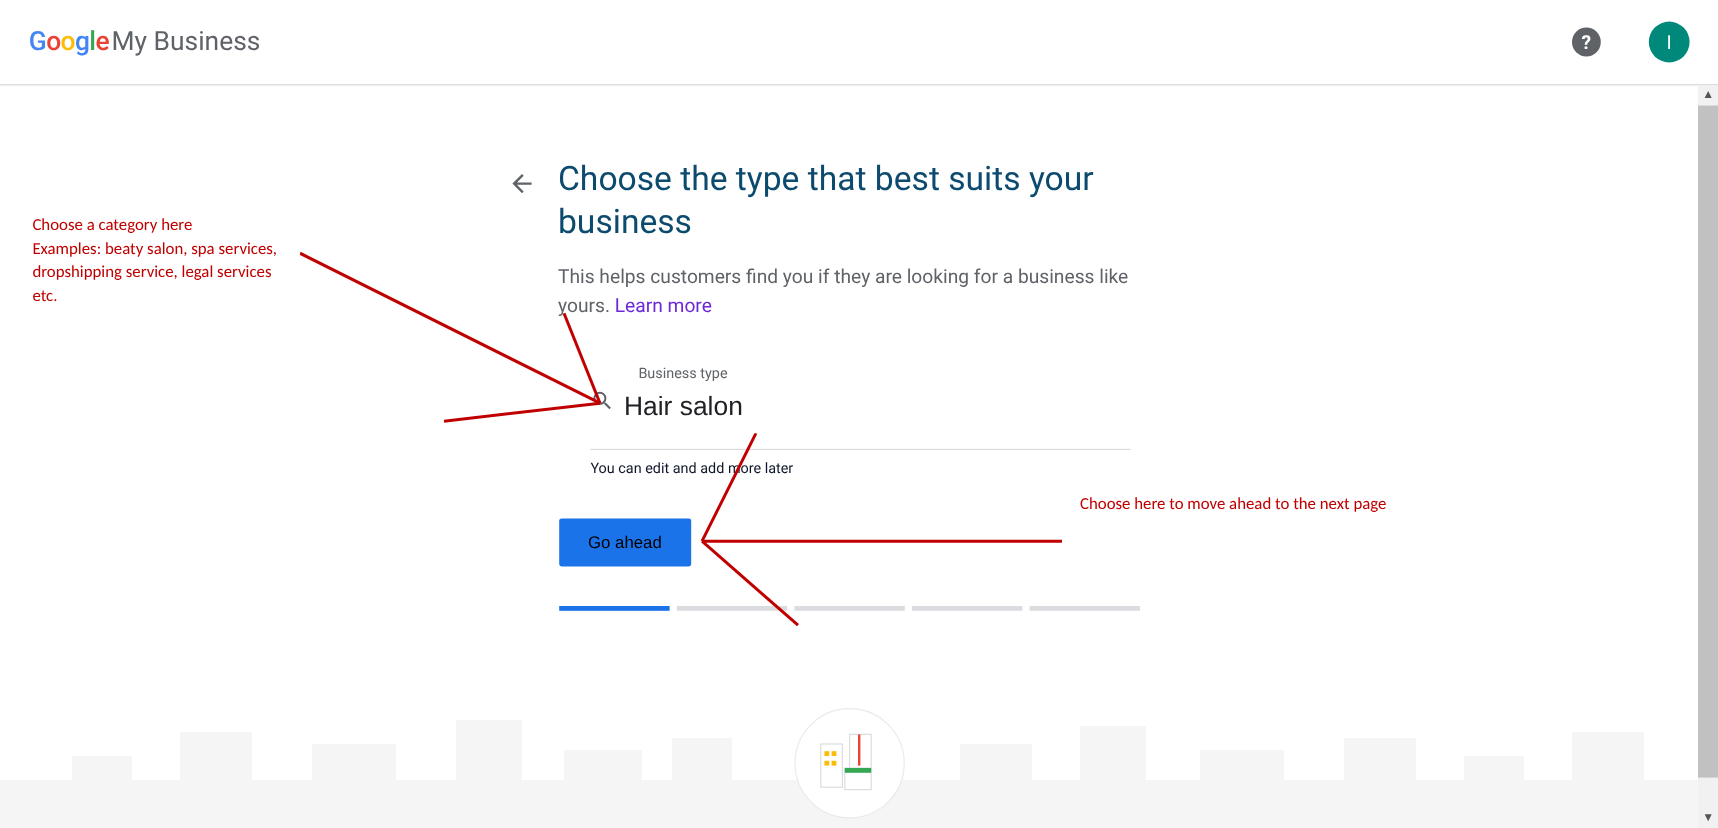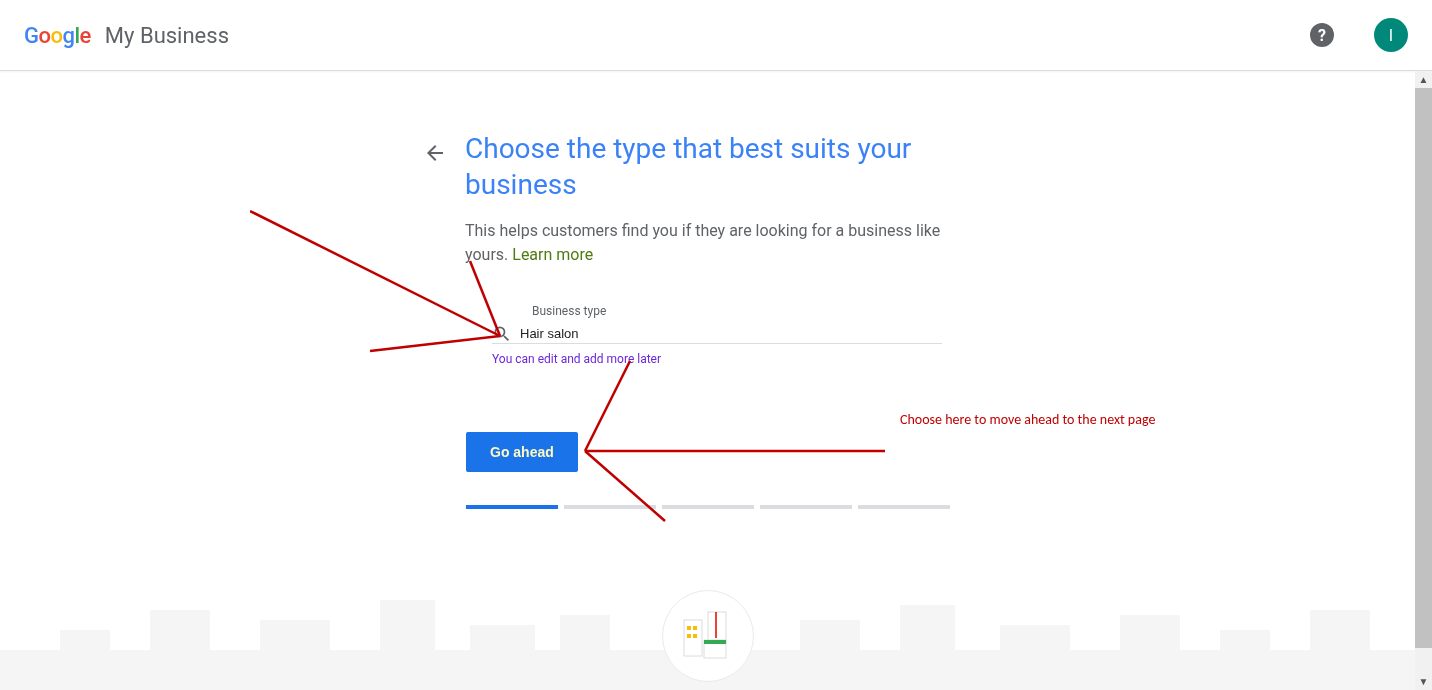--- a/index.html
+++ b/index.html
@@ -16,21 +16,21 @@
       border-bottom: 1px solid #dadce0;
       display: flex;
       align-items: center;
       padding: 0 24px;
       position: relative;
       box-shadow: 0 1px 2px rgba(0,0,0,0.05);
     }
     .logo-area {
       display: flex;
       align-items: center;
-      gap: 12px;
+      gap: 0;
     }
     .google-logo {
       font-size: 22px;
       font-weight: 500;
       letter-spacing: -0.5px;
     }
     .google-logo .g1 { color: #4285F4; }
     .google-logo .g2 { color: #EA4335; }
     .google-logo .g3 { color: #FBBC05; }
     .google-logo .g4 { color: #4285F4; }
@@ -115,84 +115,84 @@
       top: 70px;
       font-size: 22px;
       color: #5f6368;
       cursor: pointer;
     }
     .title {
       position: absolute;
       left: 465px;
       top: 60px;
       font-size: 28px;
-      color: #3b82f6;
+      color: #0c4a6e;
       font-weight: 400;
       width: 500px;
       line-height: 1.3;
     }
     .subtitle {
       position: absolute;
       left: 465px;
       top: 148px;
       font-size: 16px;
       color: #5f6368;
       width: 480px;
       line-height: 1.5;
     }
     .learn-more {
-      color: #4d7c0f;
+      color: #6d28d9;
       cursor: pointer;
     }
     .input-section {
       position: absolute;
       left: 492px;
       top: 233px;
       width: 450px;
     }
     .input-label {
       font-size: 12px;
       color: #5f6368;
       margin-bottom: 2px;
     }
     .input-field {
       width: 100%;
       border: none;
       border-bottom: 1px solid #dadce0;
-      font-size: 13px;
+      font-size: 22px;
       color: #202124;
-      padding: 6px 0 2px 28px;
+      padding: 6px 0 22px 28px;
       outline: none;
       background: transparent;
     }
     .input-wrapper {
       position: relative;
     }
     .field-search-icon {
       position: absolute;
       left: 0;
       top: 4px;
       width: 20px;
       height: 20px;
     }
     .input-hint {
       font-size: 12px;
-      color: #6d28d9;
+      color: #0f172a;
       margin-top: 8px;
     }
     .go-ahead-btn {
       position: absolute;
       left: 466px;
       top: 361px;
       background: #1a73e8;
-      color: #fef9c3;
+      color: #000000;
       border: none;
       padding: 12px 24px;
       font-size: 14px;
-      font-weight: 700;
+      font-weight: 400;
       cursor: pointer;
       border-radius: 2px;
     }
     .progress-bar {
       position: absolute;
       left: 466px;
       top: 434px;
       display: flex;
       gap: 6px;
     }
@@ -297,20 +297,22 @@
   <button class="go-ahead-btn">Go ahead</button>
 
   <div class="progress-bar">
     <div class="progress-segment active"></div>
     <div class="progress-segment"></div>
     <div class="progress-segment"></div>
     <div class="progress-segment"></div>
     <div class="progress-segment"></div>
   </div>
 
+  <div class="annotation-left" style="white-space:pre-line;">Choose a category here
+Examples: beaty salon, spa services, dropshipping service, legal services etc.</div>
   <div class="annotation-right">Choose here to move ahead to the next page</div>
 
   <svg class="arrow-svg" style="left:250px; top:130px;" width="280" height="170">
     <line x1="0" y1="10" x2="250" y2="135" stroke="#C00000" stroke-width="2.5"></line>
     <line x1="120" y1="150" x2="250" y2="135" stroke="#C00000" stroke-width="2.5"></line>
     <line x1="220" y1="60" x2="250" y2="135" stroke="#C00000" stroke-width="2.5"></line>
   </svg>
 
   <svg class="arrow-svg" style="left:575px; top:290px;" width="320" height="180">
     <line x1="310" y1="90" x2="10" y2="90" stroke="#C00000" stroke-width="2.5"></line>

